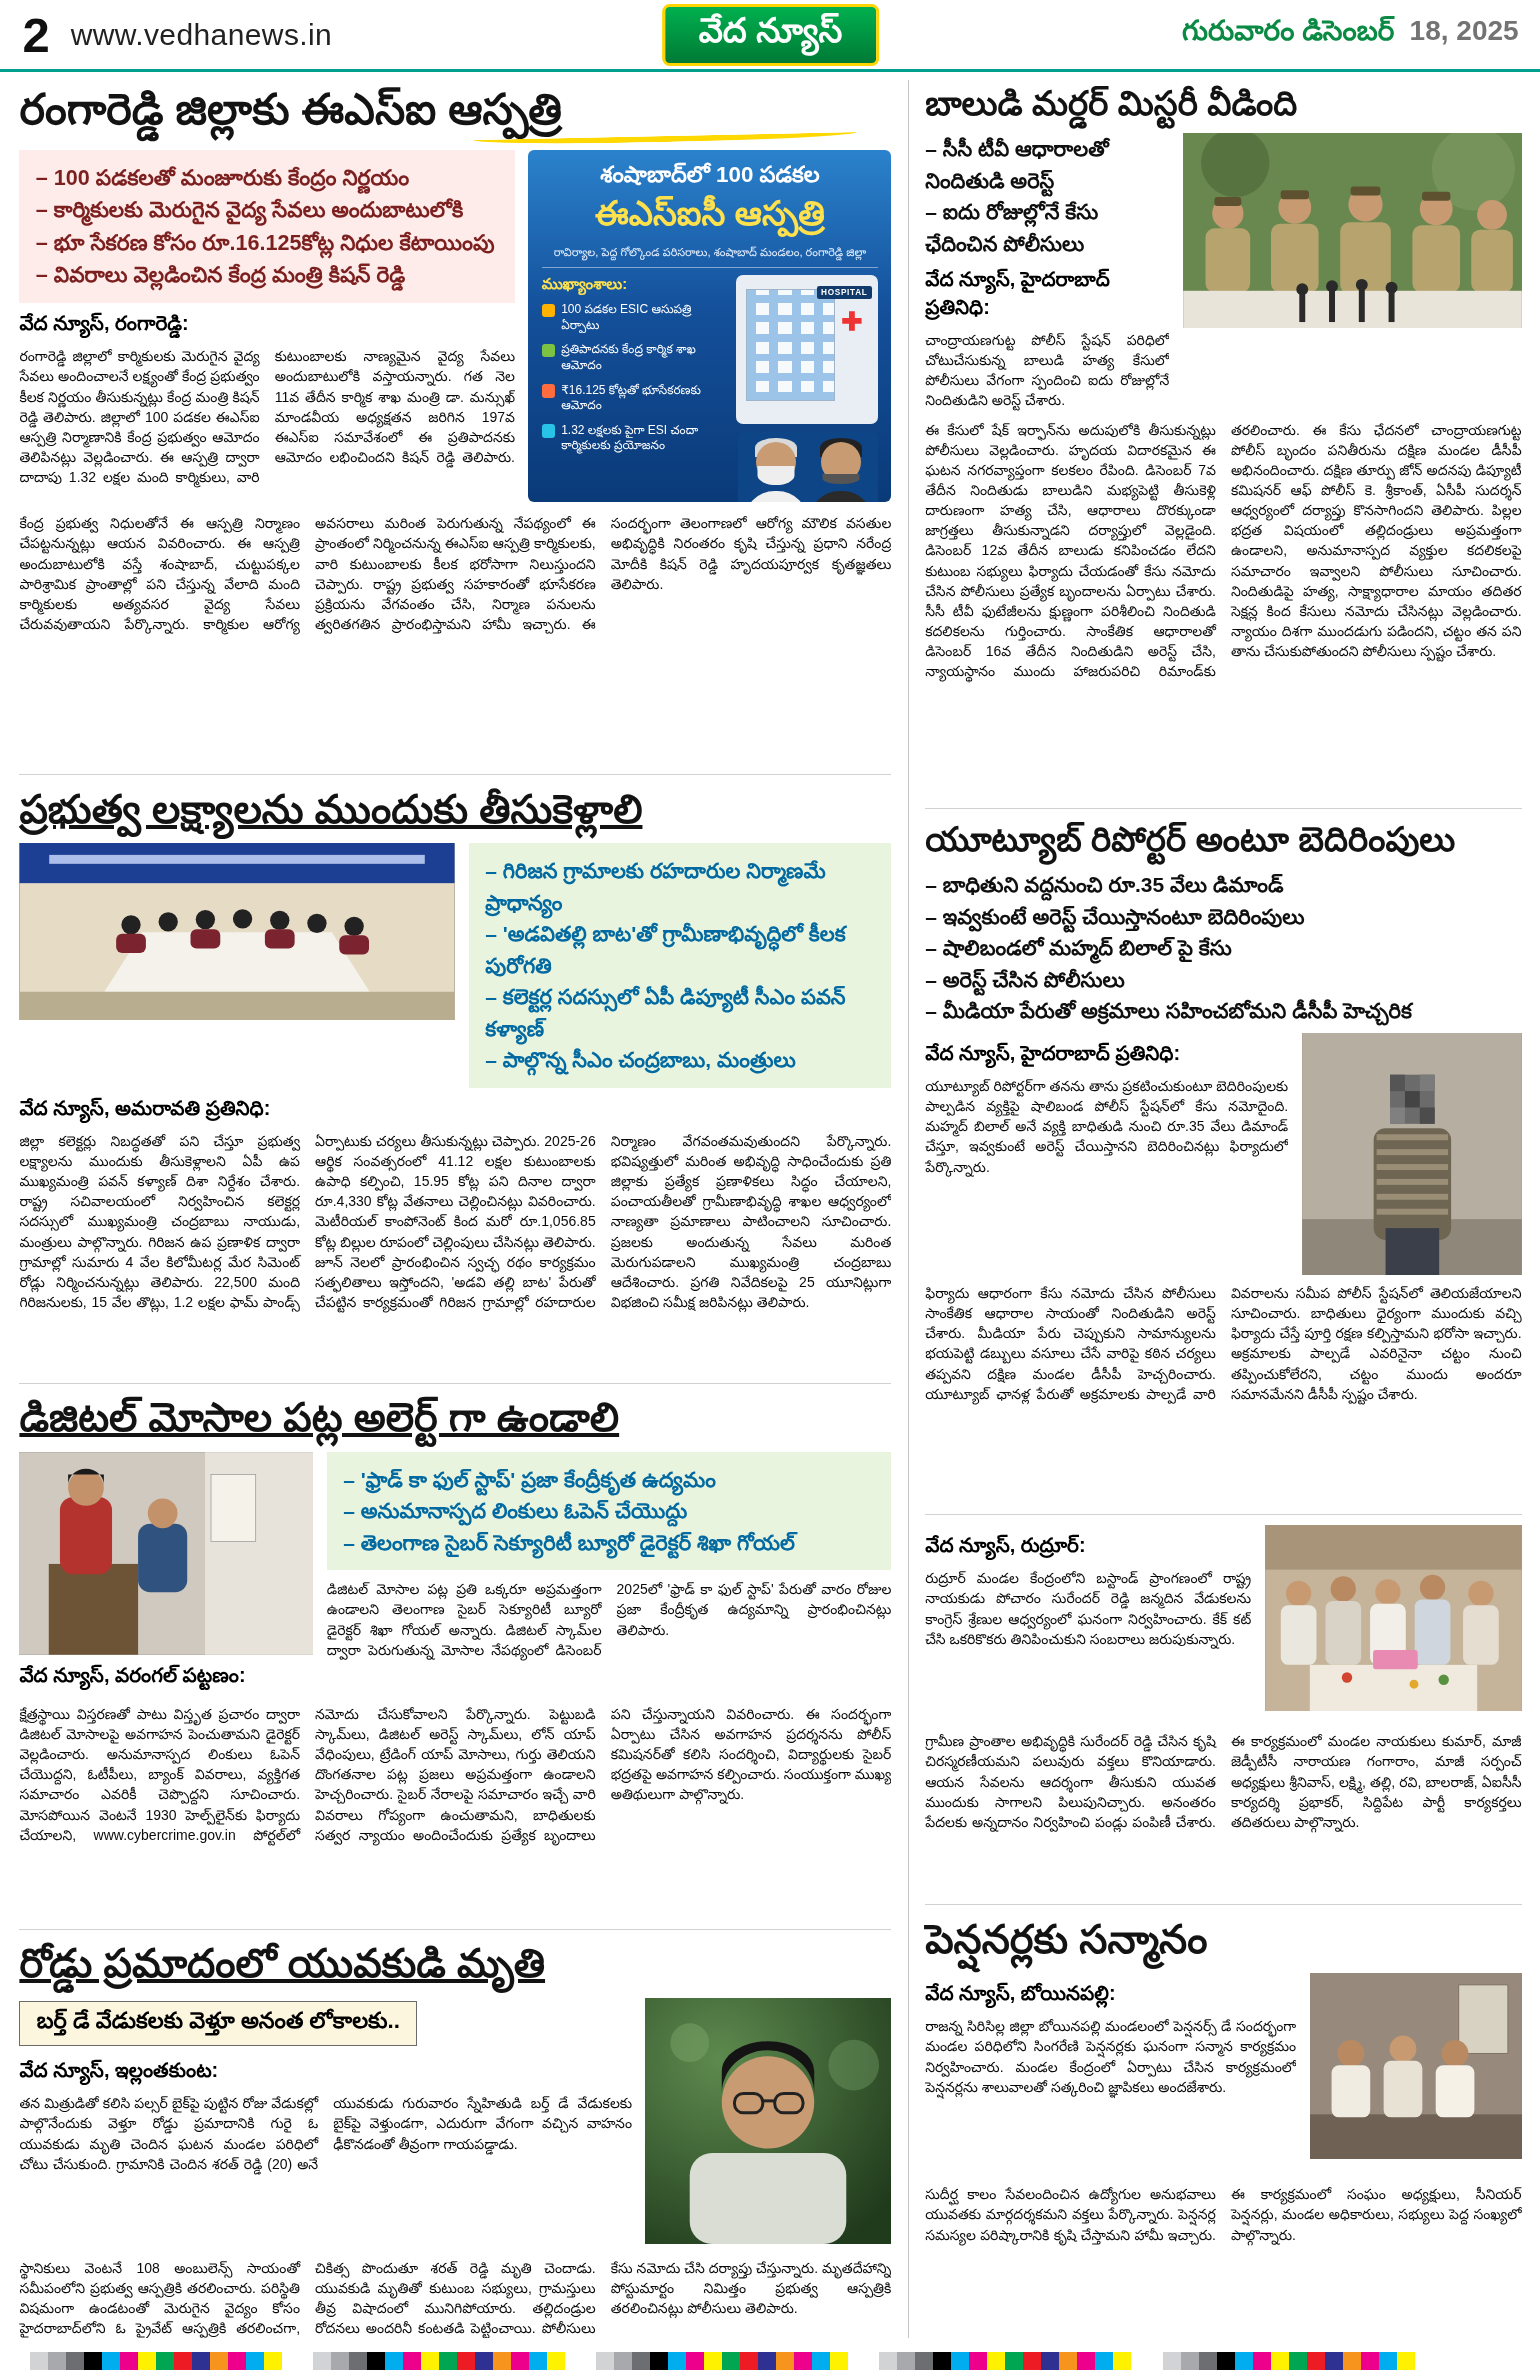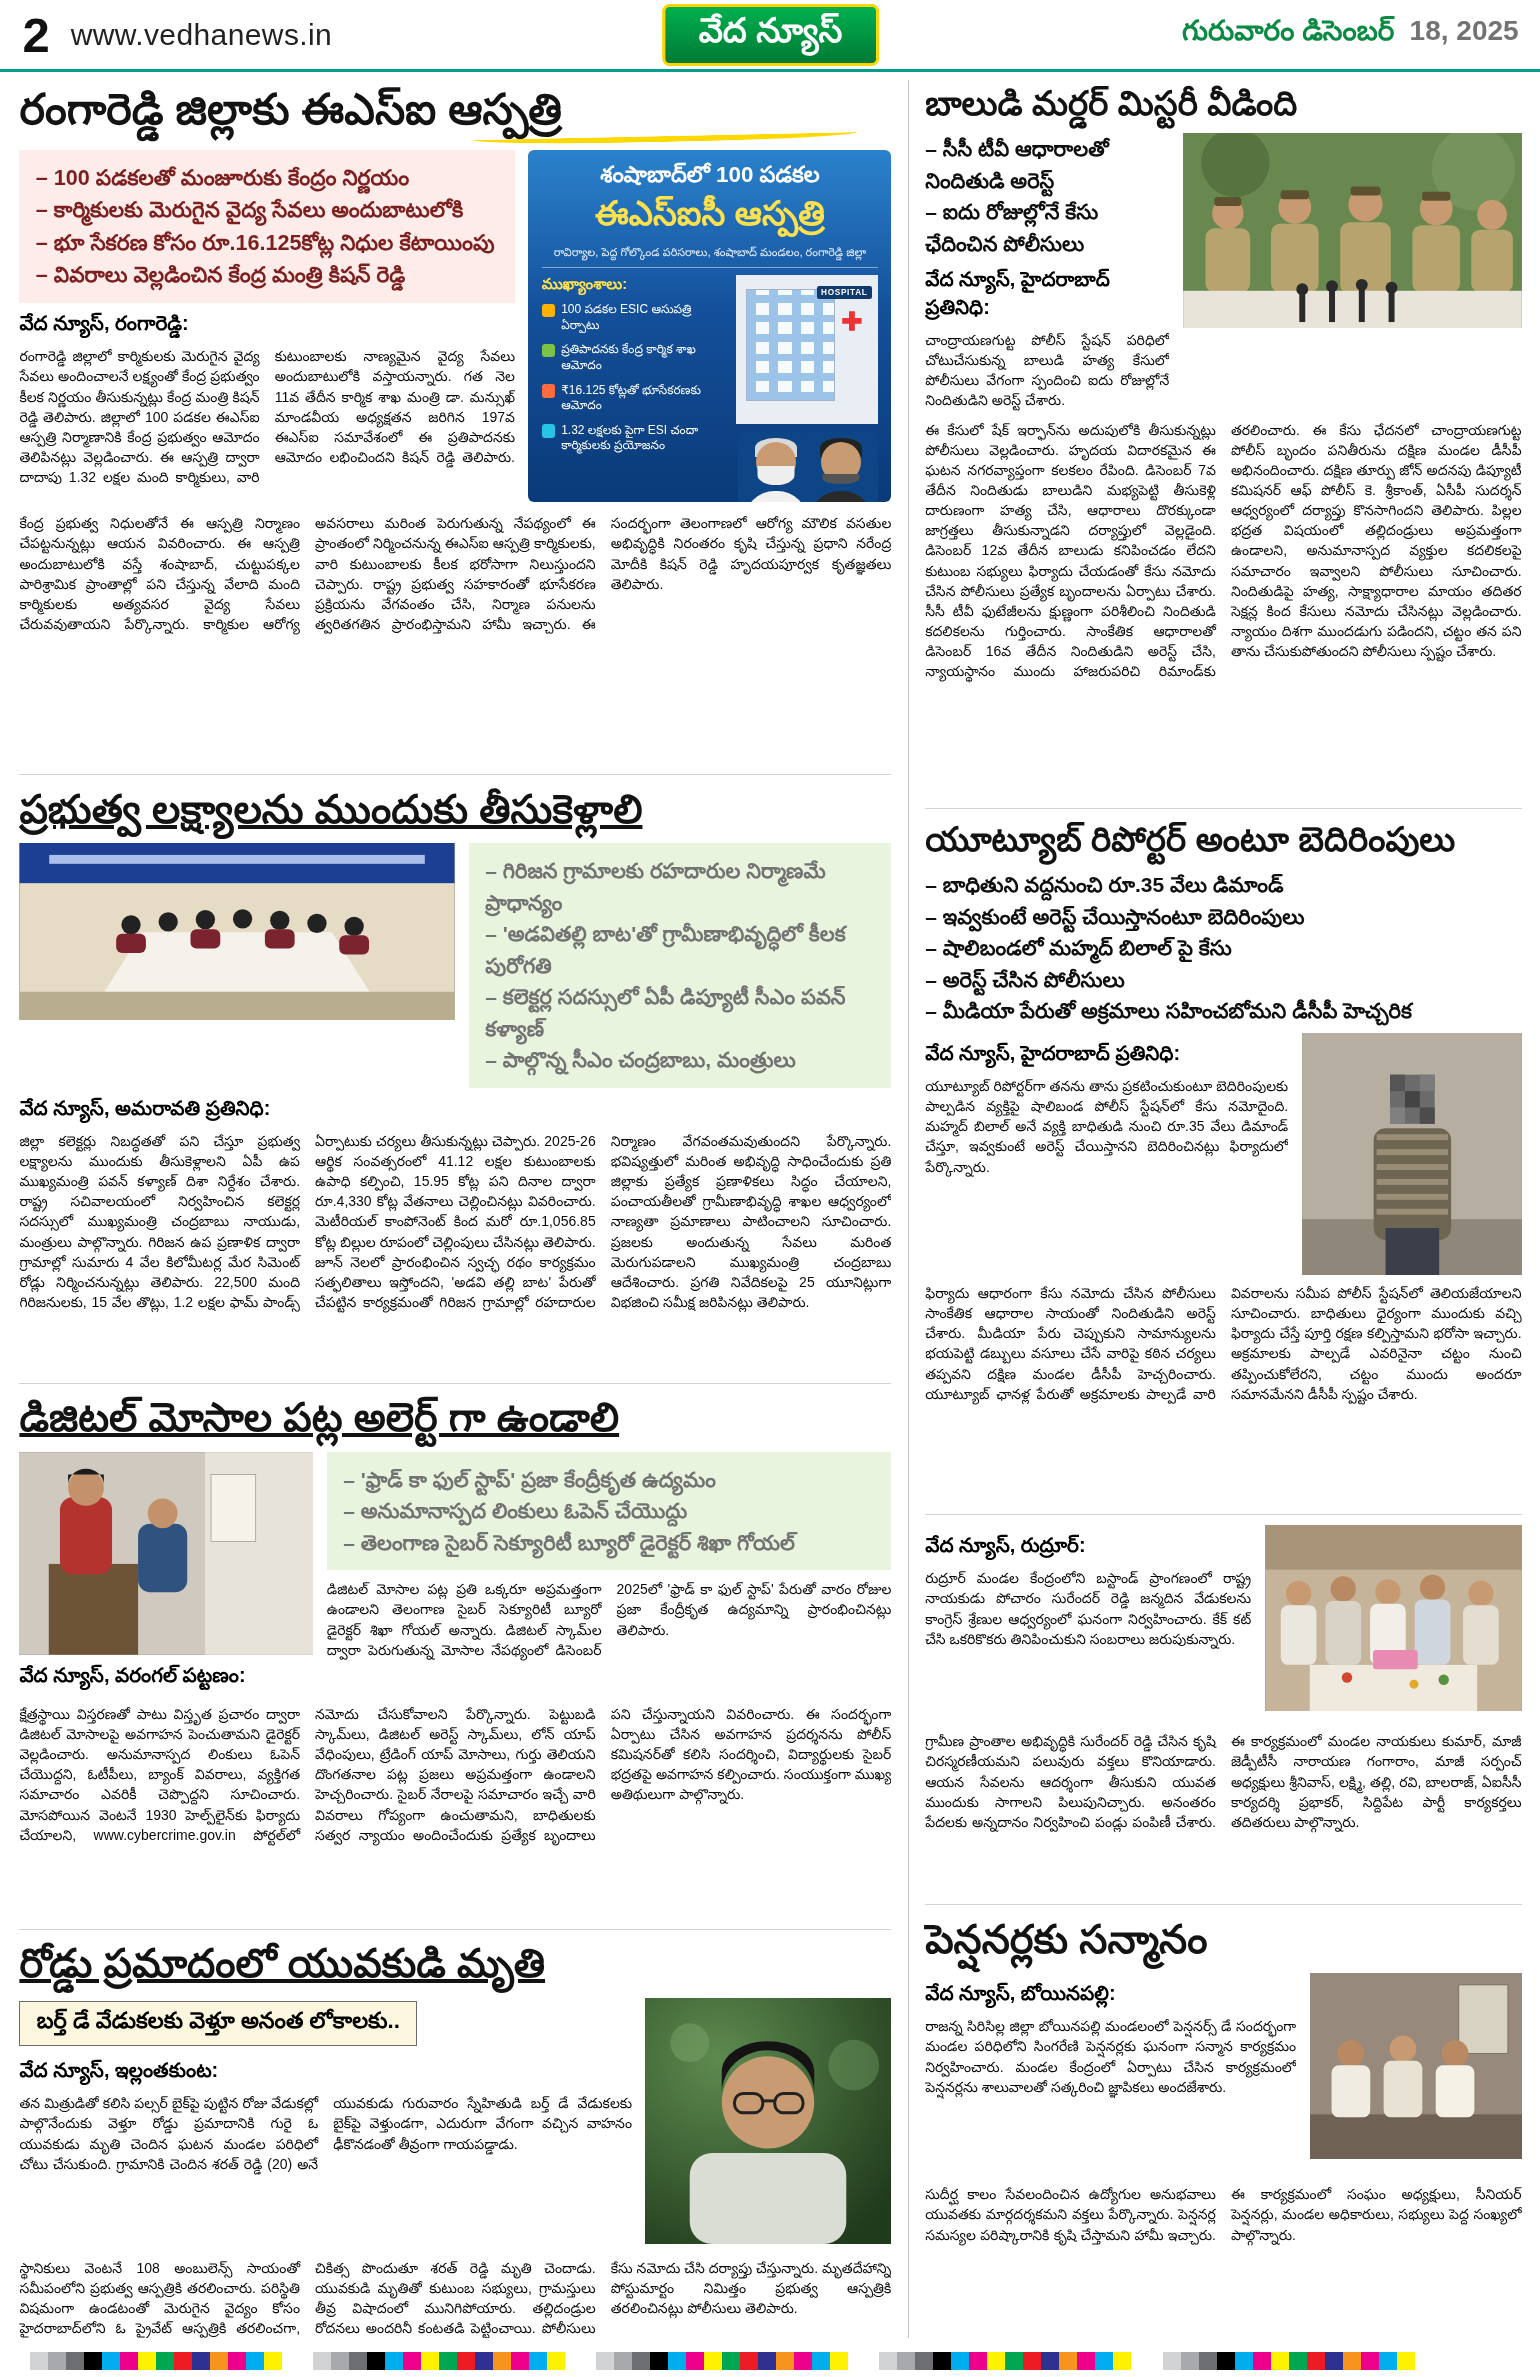--- a/index.html
+++ b/index.html
@@ -31,21 +31,21 @@
   .hl-l  { font-size:40px; margin:3px 0 10.4px;text-decoration:underline; }
   .hl-r  { font-size:34px; margin:3px 0 10.4px; }
   .hl-r2 { font-size:30px; margin:3px 0 10.4px; }
   .hl-r3 { font-size:40px; margin:3px 0 10.4px; }
   .swoosh { width:44%; margin-left:52%; border-bottom:6.7px solid #ffd800;
             border-radius:0 0 50% 50% / 0 0 100% 100%; transform:rotate(-1.2deg); margin-top:-7.5px; margin-bottom:7.5px; }
   .bullets { font-weight:bold; line-height:1.5; }
   .bullets .b { display:block; }
   .bullets .b::before { content:"–  "; }
   .box-pink { background:#fdecea; color:#7c1f1f; padding:12px 16.4px; font-size:21.6px; }
-  .box-green { background:#e9f4df; color:#737373; padding:12px 16.4px; font-size:21px; }
+  .box-green { background:#e9f4df; color:#0369a1; padding:12px 16.4px; font-size:21px; }
   .plain-bullets { font-size:21px; color:#101010; }
   .byline { font-weight:bold; font-size:20px; margin:9px 0 6px; }
   .body-text { font-size:14px; line-height:1.44; text-align:justify; overflow:hidden; color:#0a0a0a; }
   .cols2 { column-count:2; column-gap:15px; }
   .cols3 { column-count:3; column-gap:15px; }
   .row { display:flex; gap:13.4px; align-items:flex-start; }
   .grow { flex:1; min-width:0; }
   .strap { display:inline-block; border:1.5px solid #6b6b6b; background:#fbf6dd; padding:6px 16.4px;
            font-weight:bold; font-size:22.4px; margin:3px 0 4.5px; }
 
@@ -55,21 +55,21 @@
   .ig-kicker { text-align:center; font-size:22.4px; font-weight:bold; color:#ffffff; }
   .ig-title  { text-align:center; font-size:34px; font-weight:bold; color:#ffe14d; margin:1.5px 0 4.5px; }
   .ig-sub { text-align:center; font-size:11.2px; color:#e8f1ff; border-bottom:1.5px solid rgba(255,255,255,.45);
             padding-bottom:6px; margin-bottom:7.5px; }
   .ig-body { display:flex; gap:9px; }
   .ig-items { flex:1; min-width:0; }
   .ig-label { font-size:15px; font-weight:bold; color:#ffe14d; margin-bottom:6px; }
   .ig-item { display:flex; gap:6px; font-size:12px; line-height:1.3; margin-bottom:9px; align-items:flex-start; }
   .ig-ic { width:13.4px; height:13.4px; flex:none; border-radius:3px; margin-top:1.5px; }
   .ig-media { width:142px; flex:none; display:flex; flex-direction:column; gap:7.5px; }
-  .hospital { background:#e9eef5; border-radius:0; height:149px; position:relative; overflow:hidden; }
+  .hospital { background:#e9eef5; border-radius:7px; height:149px; position:relative; overflow:hidden; }
   .hospital .bldg { position:absolute; left:10.4px; top:13.4px; width:89px; height:112px; background:#f7fafc;
      border:0.7px solid #9fb4c9;
      background-image:repeating-linear-gradient(0deg,#9cc3e8 0 7.5px,transparent 7.5px 19.4px),
                       repeating-linear-gradient(90deg,#9cc3e8 0 9px,transparent 9px 22.4px); }
   .hospital .sign { position:absolute; right:6px; top:10.4px; background:#103a6b; color:#fff; font-size:8.2px;
      font-weight:bold; padding:2.2px 4.5px; border-radius:2.2px; letter-spacing:0.7px; }
   .hospital .cross { position:absolute; right:16.4px; top:36px; width:19.4px; height:19.4px; background:#e33; 
      clip-path:polygon(35% 0,65% 0,65% 35%,100% 35%,100% 65%,65% 65%,65% 100%,35% 100%,35% 65%,0 65%,0 35%,35% 35%); }
   .portraits { display:flex; justify-content:flex-end; gap:-7.5px; height:89px; position:relative; }
   .pt { width:75px; height:89px; border-radius:6px 6px 0 0; position:relative; overflow:hidden; background:#0c3收; }

